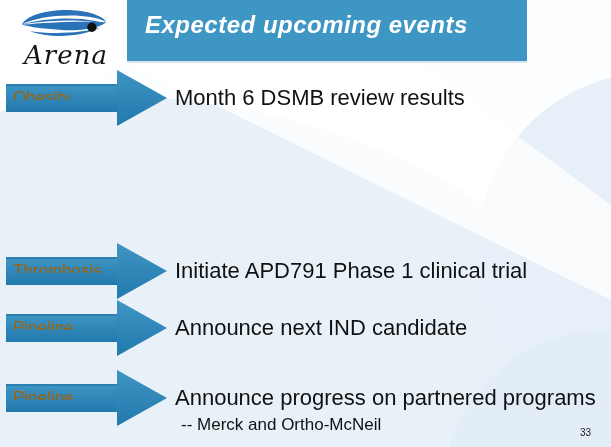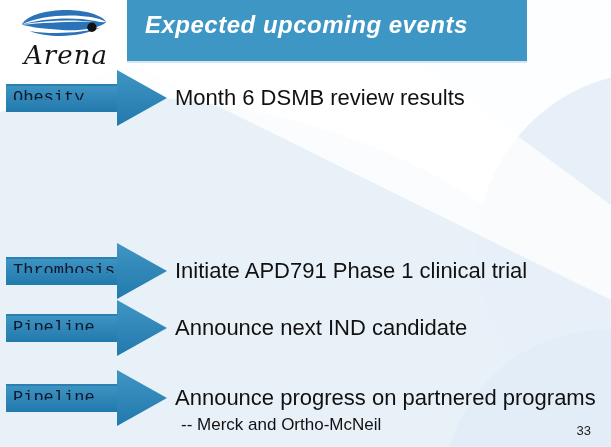--- a/index.html
+++ b/index.html
@@ -29,31 +29,31 @@
   .row{position:absolute;left:0;width:611px;height:70px;}
   .row-1{top:69px;}
   .row-2{top:147px;}
   .row-3{top:242px;}
   .row-4{top:299px;padding-left:16px;}
   .row-5{top:369px;}
   .arrow{position:absolute;left:6px;top:0;width:162px;height:58px;}
   .arrow svg{position:absolute;left:0;top:0;}
   .arrow-label{
     position:absolute;left:7px;top:15px;width:104px;height:16px;line-height:28px;
-    font-size:17px;color:#0f172a;white-space:nowrap;overflow:hidden;font-family:Liberation Mono, monospace;
+    font-size:17px;color:#a16207;white-space:nowrap;overflow:hidden;
   }
   .row-text{
     position:absolute;left:175px;top:16px;width:438px;
     font-size:22px;color:#111;line-height:26px;
   }
   .row-text p{margin:0;}
   .row-text .sub{font-size:17px;line-height:20px;margin:4px 0 0 6px;}
   .row-text .sub:empty{display:none;}
   .page-number{
-    position:absolute;right:20px;bottom:9px;font-size:13px;color:#222;
+    position:absolute;right:20px;bottom:9px;font-size:10px;color:#222;
   }
 </style>
 </head>
 <body>
 
 <div class="slide">
 
   <svg class="bg-svg" viewBox="0 0 611 447" xmlns="http://www.w3.org/2000/svg">
     <defs>
       <linearGradient id="arrowGrad" x1="0" y1="0" x2="0" y2="1">

